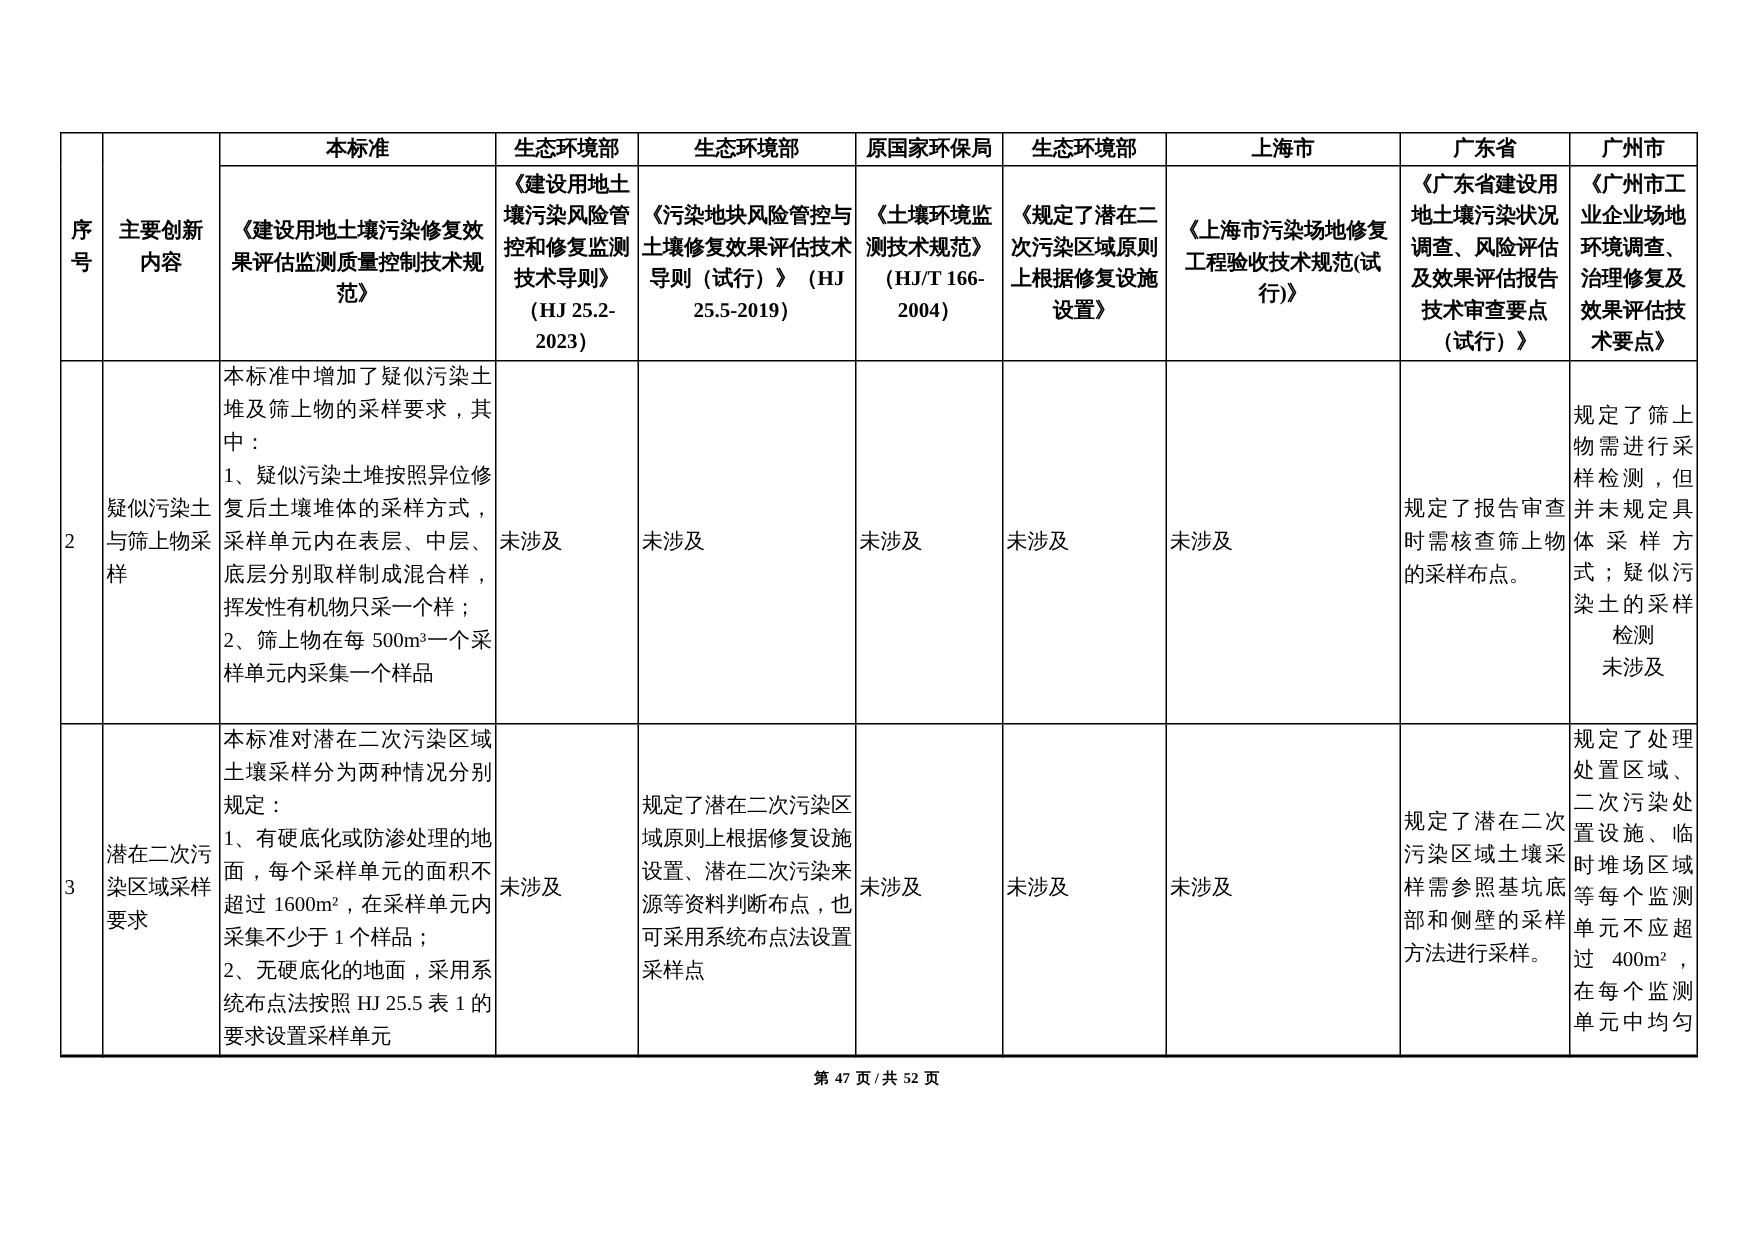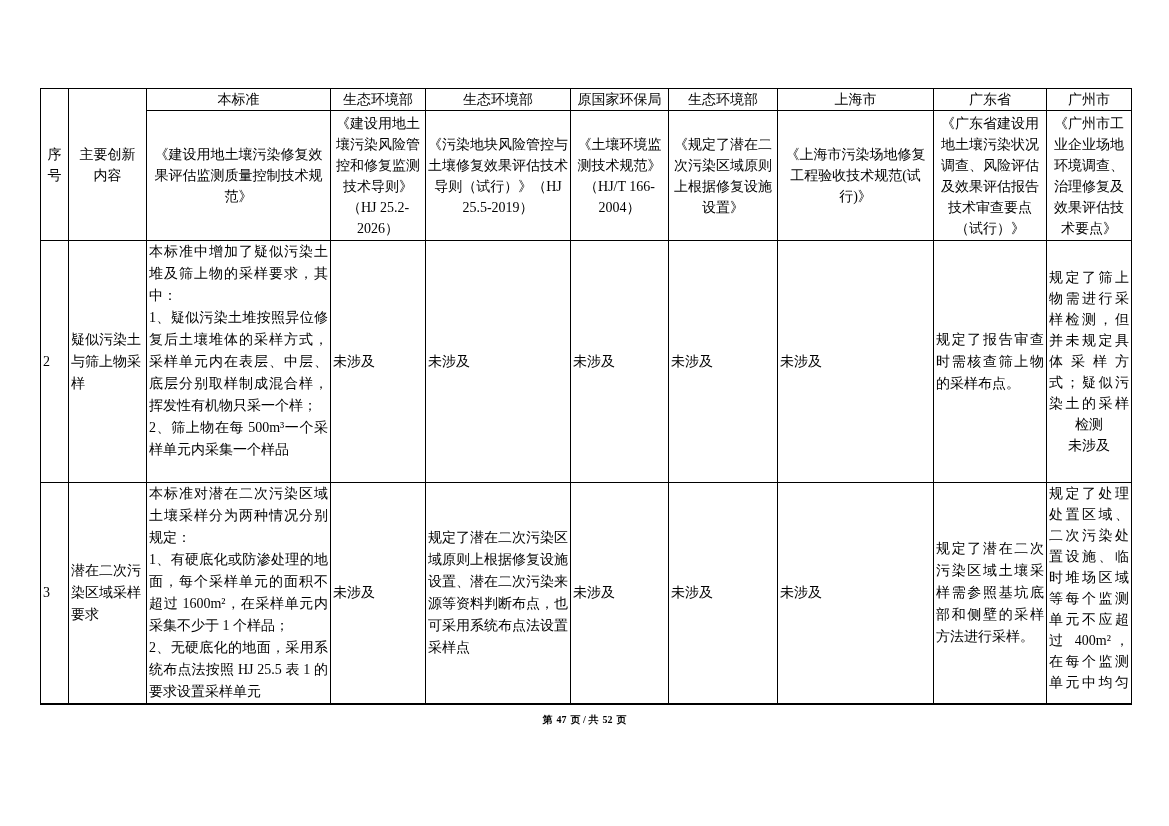--- a/index.html
+++ b/index.html
@@ -14,21 +14,21 @@
     border:1px solid #000;
   }
   .doc-table th,.doc-table td{
     border:1px solid #000;
     padding:0 2px;
     overflow:hidden;
     font-size:14px;
   }
   .doc-table{border-bottom:2px solid #000;}
   thead th{
-    font-weight:normal;text-align:center;vertical-align:middle;
+    font-weight:bold;text-align:center;vertical-align:middle;
     line-height:21px;
     margin-top:33px;
   }
   tr.r-agency{height:22px;}
   tr.r-title{height:130px;}
   tr.r-body2{height:242px;}
   tr.r-body3{height:220px;}
   td{line-height:22px;}
   .pre{white-space:pre-line;}
   .center{text-align:left;vertical-align:middle;}
@@ -69,21 +69,21 @@
       <th>生态环境部</th>
       <th>生态环境部</th>
       <th>原国家环保局</th>
       <th>生态环境部</th>
       <th>上海市</th>
       <th>广东省</th>
       <th class="small">广州市</th>
     </tr>
     <tr class="r-title">
       <th>《建设用地土壤污染修复效果评估监测质量控制技术规范》</th>
-      <th>《建设用地土壤污染风险管控和修复监测技术导则》（HJ 25.2-2026）</th>
+      <th>《建设用地土壤污染风险管控和修复监测技术导则》（HJ 25.2-2023）</th>
       <th>《污染地块风险管控与土壤修复效果评估技术导则（试行）》（HJ 25.5-2019）</th>
       <th>《土壤环境监测技术规范》（HJ/T 166-2004）</th>
       <th>《规定了潜在二次污染区域原则上根据修复设施设置》</th>
       <th>《上海市污染场地修复工程验收技术规范(试行)》</th>
       <th>《广东省建设用地土壤污染状况调查、风险评估及效果评估报告技术审查要点（试行）》</th>
       <th class="small">《广州市工业企业场地环境调查、治理修复及效果评估技术要点》</th>
     </tr>
   </thead>
   <tbody>
     <tr class="r-body2">

